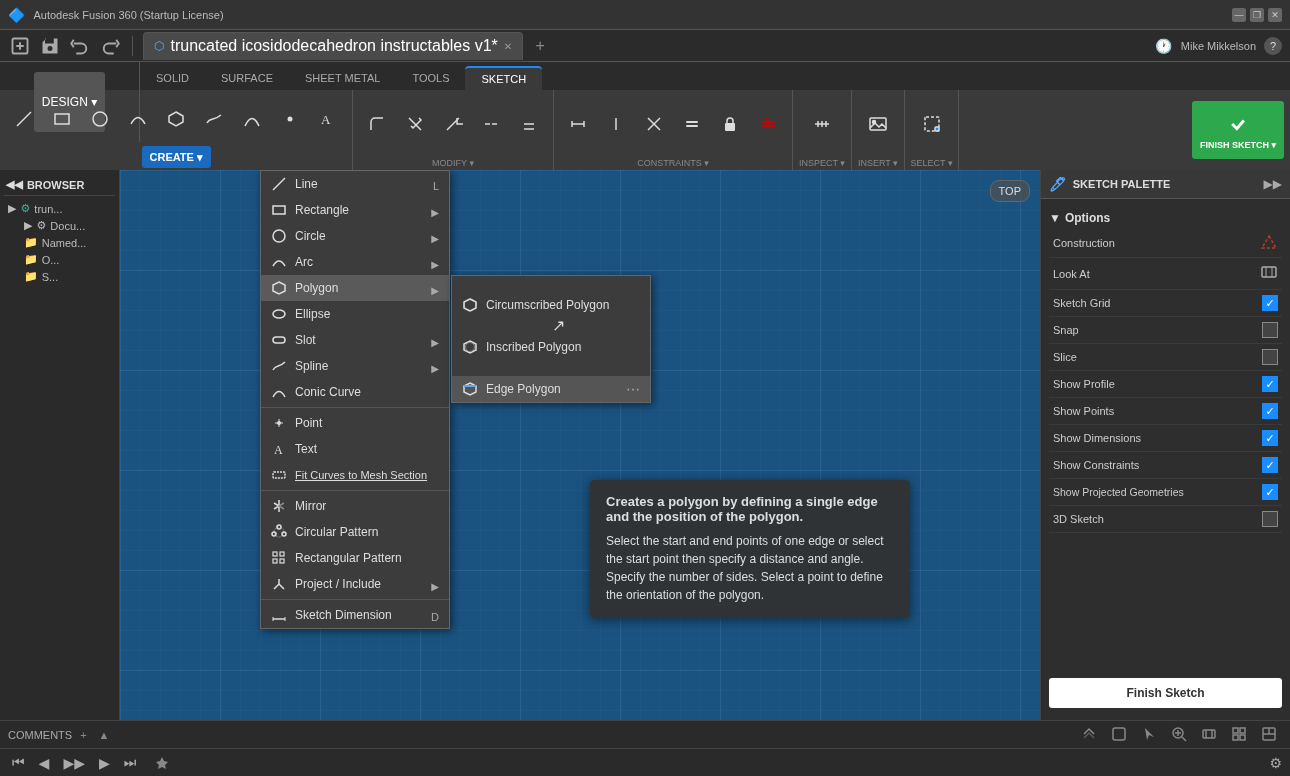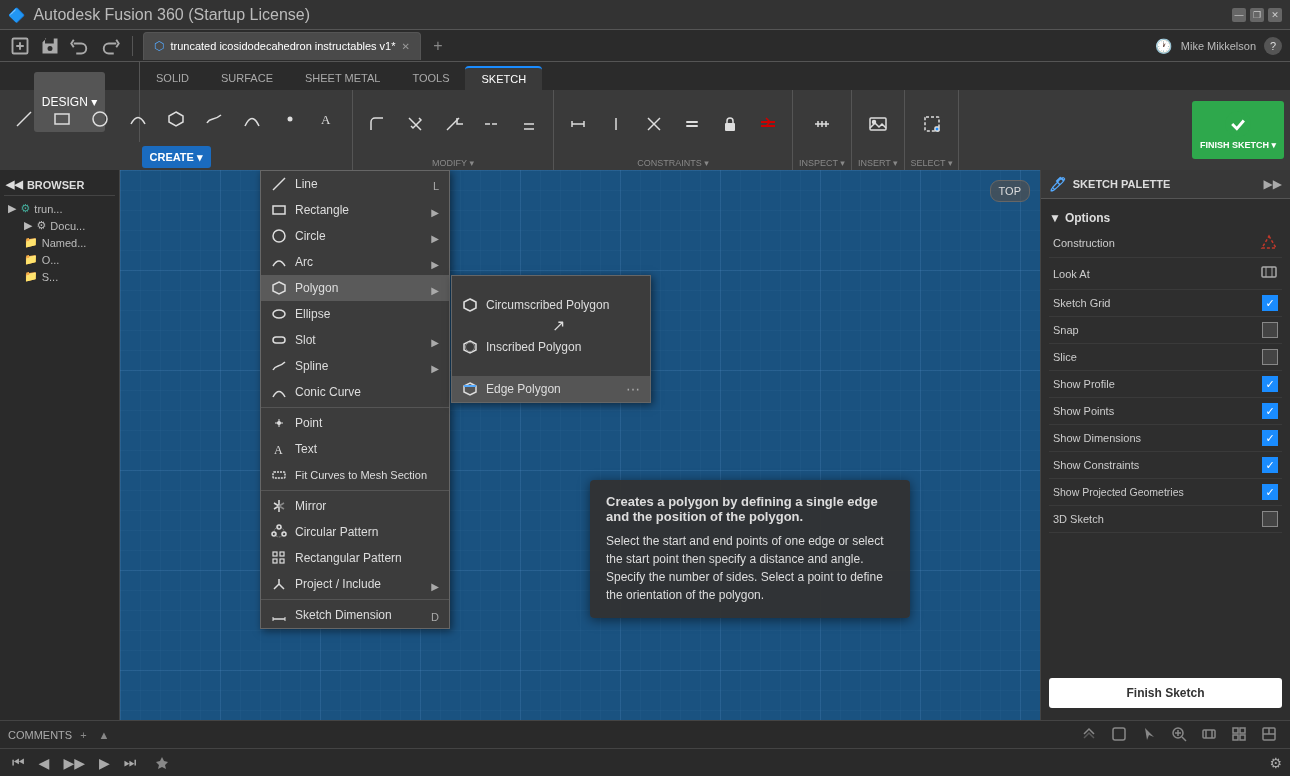--- a/index.html
+++ b/index.html
@@ -424,21 +424,21 @@
       align-items: center;
       background: #3a3a3a;
     }
   </style>
 </head>
 <body>
 
 <div id="titlebar">
   <div class="left">
     <span style="color:#1a8cff;font-size:14px;">🔷</span>
-    <span style="font-size:16px;color:#bbb;">Autodesk Fusion 360 (Startup License)</span>
+    <span style="font-size:11px;color:#bbb;">Autodesk Fusion 360 (Startup License)</span>
   </div>
   <div class="win-controls">
     <div class="win-btn">—</div>
     <div class="win-btn">❐</div>
     <div class="win-btn close">✕</div>
   </div>
 </div>
 
 <div id="tabbar">
   <div style="display:flex;align-items:center;gap:6px;flex:1;">
@@ -462,21 +462,21 @@
     </button>
     <button class="tb-btn" title="Redo" style="width:24px;height:24px;">
       <svg viewBox="0 0 16 16" fill="none" stroke="#aaa" stroke-width="1.5">
           <path d="M13 6H7a4 4 0 000 8H11"></path>
           <path d="M13 3l2 3-2 3" fill="none"></path>
         </svg>
     </button>
     <div style="width:1px;height:20px;background:#555;margin:0 4px;"></div>
     <div class="tab-item active">
       <span style="color:#5af;font-size:12px;">⬡</span>
-      <span style="font-size:11px;">truncated icosidodecahedron instructables v1*</span>
+      <span style="font-size:16px;">truncated icosidodecahedron instructables v1*</span>
       <span class="tab-close">✕</span>
     </div>
     <button class="tab-add">+</button>
   </div>
   <div class="tab-right">
     <span style="cursor:pointer;font-size:14px;color:#aaa;" title="History">🕐</span>
     <span class="user-info">Mike Mikkelson</span>
     <span style="cursor:pointer;background:#555;border-radius:50%;width:18px;height:18px;display:flex;align-items:center;justify-content:center;font-size:11px;color:#ddd;">?</span>
   </div>
 </div>
@@ -878,21 +878,21 @@
                 <text x="3" y="13" font-size="12" font-family="serif">A</text>
               </svg>
               <span>Text</span>
             </div>
         </div>
         <div class="menu-item">
           <div class="item-left">
               <svg width="16" height="16" viewBox="0 0 16 16" fill="none" stroke="#ddd" stroke-width="1.5">
                 <rect x="2" y="5" width="12" height="6" rx="1" stroke-dasharray="2 1"></rect>
               </svg>
-              <span style="font-size:11px;">Fit Curves to Mesh Section</span>
+              <span style="font-size:11px;text-decoration:underline;">Fit Curves to Mesh Section</span>
             </div>
         </div>
         <div class="menu-separator"></div>
         <div class="menu-item">
           <div class="item-left">
               <svg width="16" height="16" viewBox="0 0 16 16" fill="none" stroke="#ddd" stroke-width="1.5">
                 <path d="M8 2v12M3 5l5 3-5 3"></path>
                 <path d="M13 5l-5 3 5 3" stroke="#888"></path>
               </svg>
               <span>Mirror</span>

